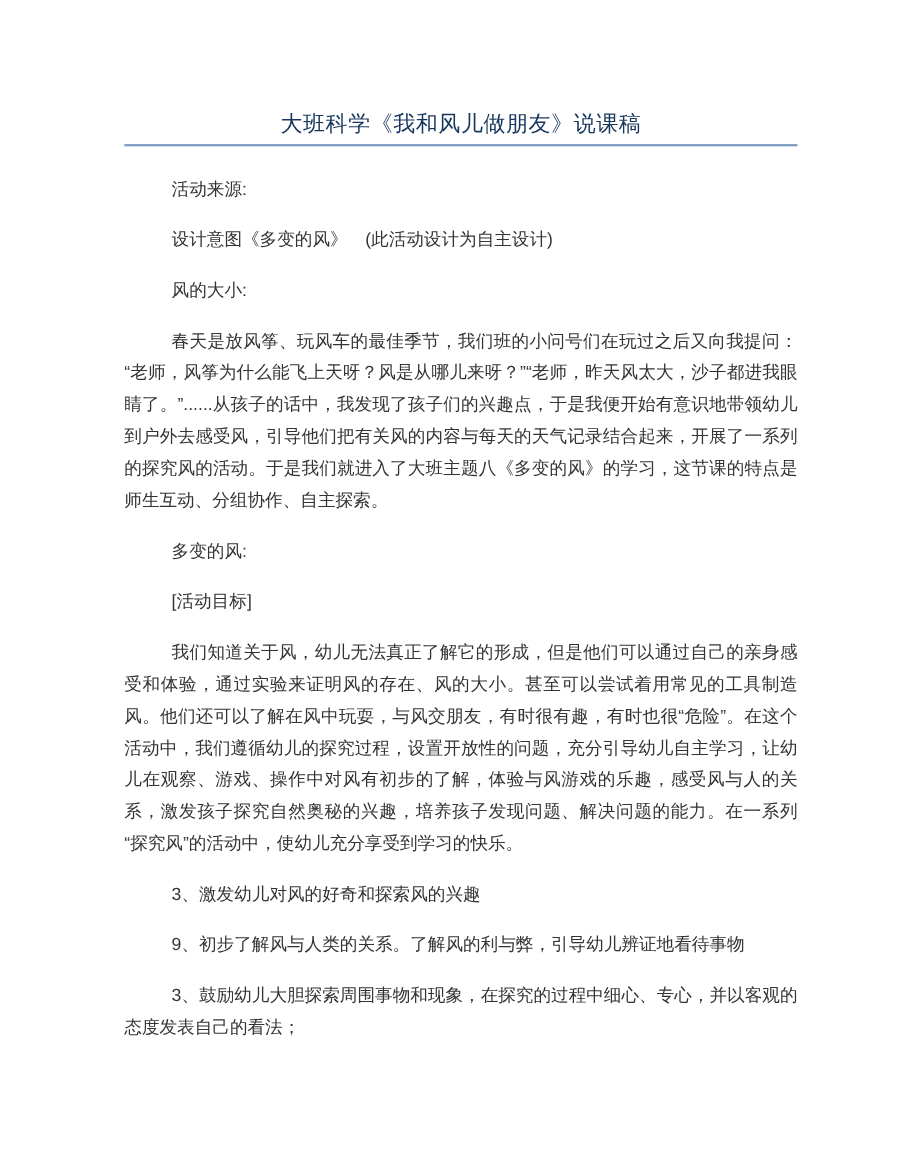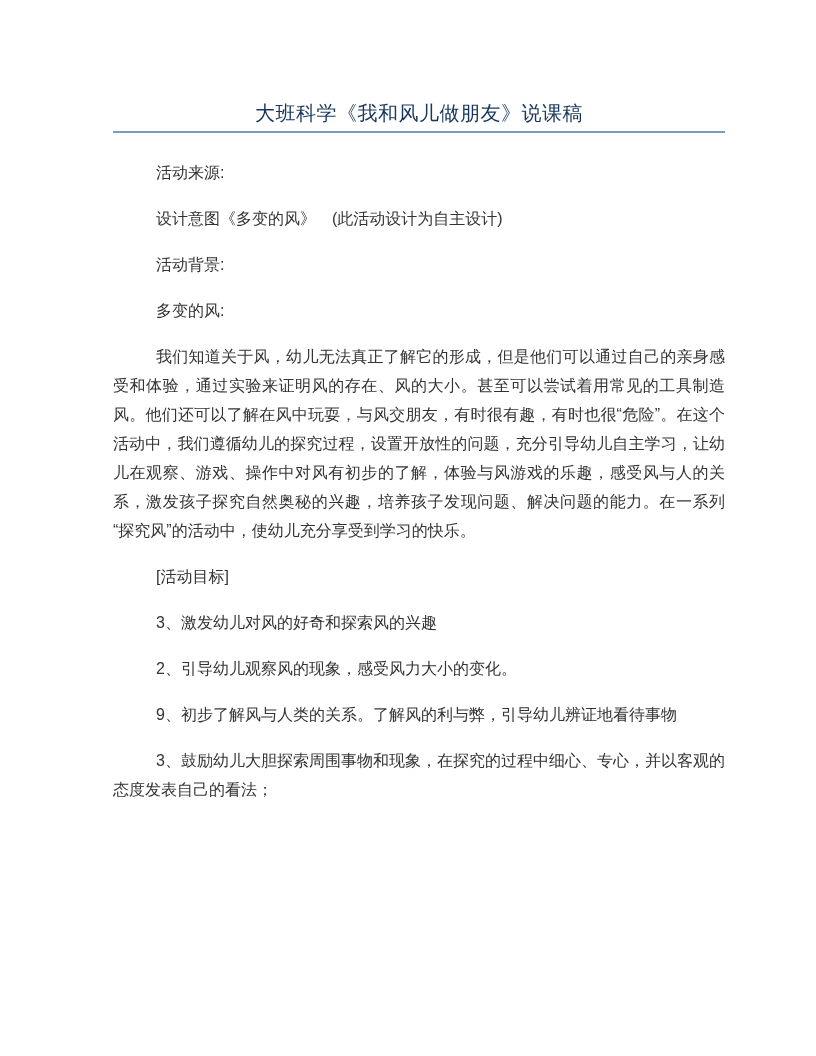--- a/index.html
+++ b/index.html
@@ -44,21 +44,21 @@
   }
 </style>
 </head>
 <body>
 
 <div class="page">
   <h1 class="doc-title">大班科学《我和风儿做朋友》说课稿</h1>
 
   <p class="para">活动来源:</p>
   <p class="para">设计意图《多变的风》　(此活动设计为自主设计)</p>
-  <p class="para">活动背景:</p>
+  <p class="para">风的大小:</p>
+  <p class="para">春天是放风筝、玩风车的最佳季节，我们班的小问号们在玩过之后又向我提问：“老师，风筝为什么能飞上天呀？风是从哪儿来呀？”“老师，昨天风太大，沙子都进我眼睛了。”......从孩子的话中，我发现了孩子们的兴趣点，于是我便开始有意识地带领幼儿到户外去感受风，引导他们把有关风的内容与每天的天气记录结合起来，开展了一系列的探究风的活动。于是我们就进入了大班主题八《多变的风》的学习，这节课的特点是师生互动、分组协作、自主探索。</p>
   <p class="para">多变的风:</p>
+  <p class="para">[活动目标]</p>
   <p class="para">我们知道关于风，幼儿无法真正了解它的形成，但是他们可以通过自己的亲身感受和体验，通过实验来证明风的存在、风的大小。甚至可以尝试着用常见的工具制造风。他们还可以了解在风中玩耍，与风交朋友，有时很有趣，有时也很“危险”。在这个活动中，我们遵循幼儿的探究过程，设置开放性的问题，充分引导幼儿自主学习，让幼儿在观察、游戏、操作中对风有初步的了解，体验与风游戏的乐趣，感受风与人的关系，激发孩子探究自然奥秘的兴趣，培养孩子发现问题、解决问题的能力。在一系列“探究风”的活动中，使幼儿充分享受到学习的快乐。</p>
-  <p class="para">[活动目标]</p>
   <p class="para">3、激发幼儿对风的好奇和探索风的兴趣</p>
-  <p class="para">2、引导幼儿观察风的现象，感受风力大小的变化。</p>
   <p class="para">9、初步了解风与人类的关系。了解风的利与弊，引导幼儿辨证地看待事物</p>
   <p class="para">3、鼓励幼儿大胆探索周围事物和现象，在探究的过程中细心、专心，并以客观的态度发表自己的看法；</p>
 </div>
 
 </body></html>

